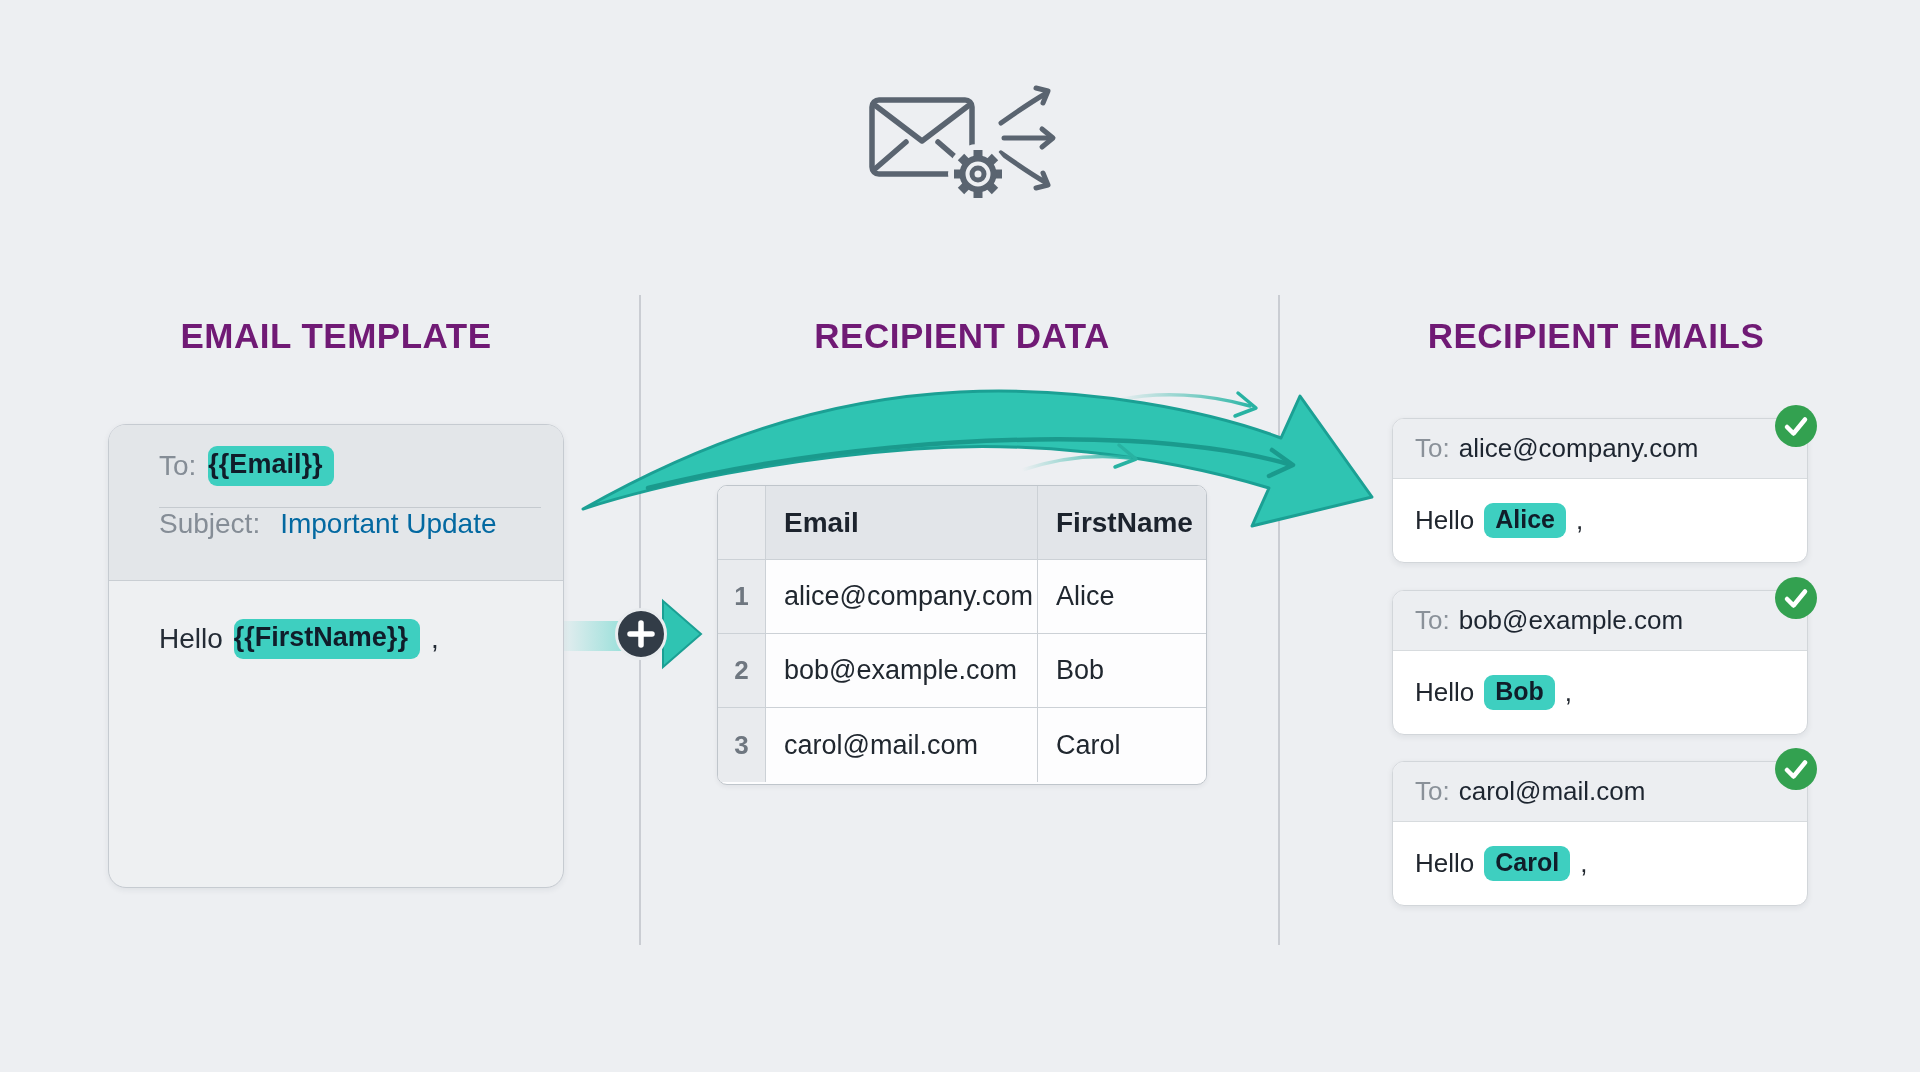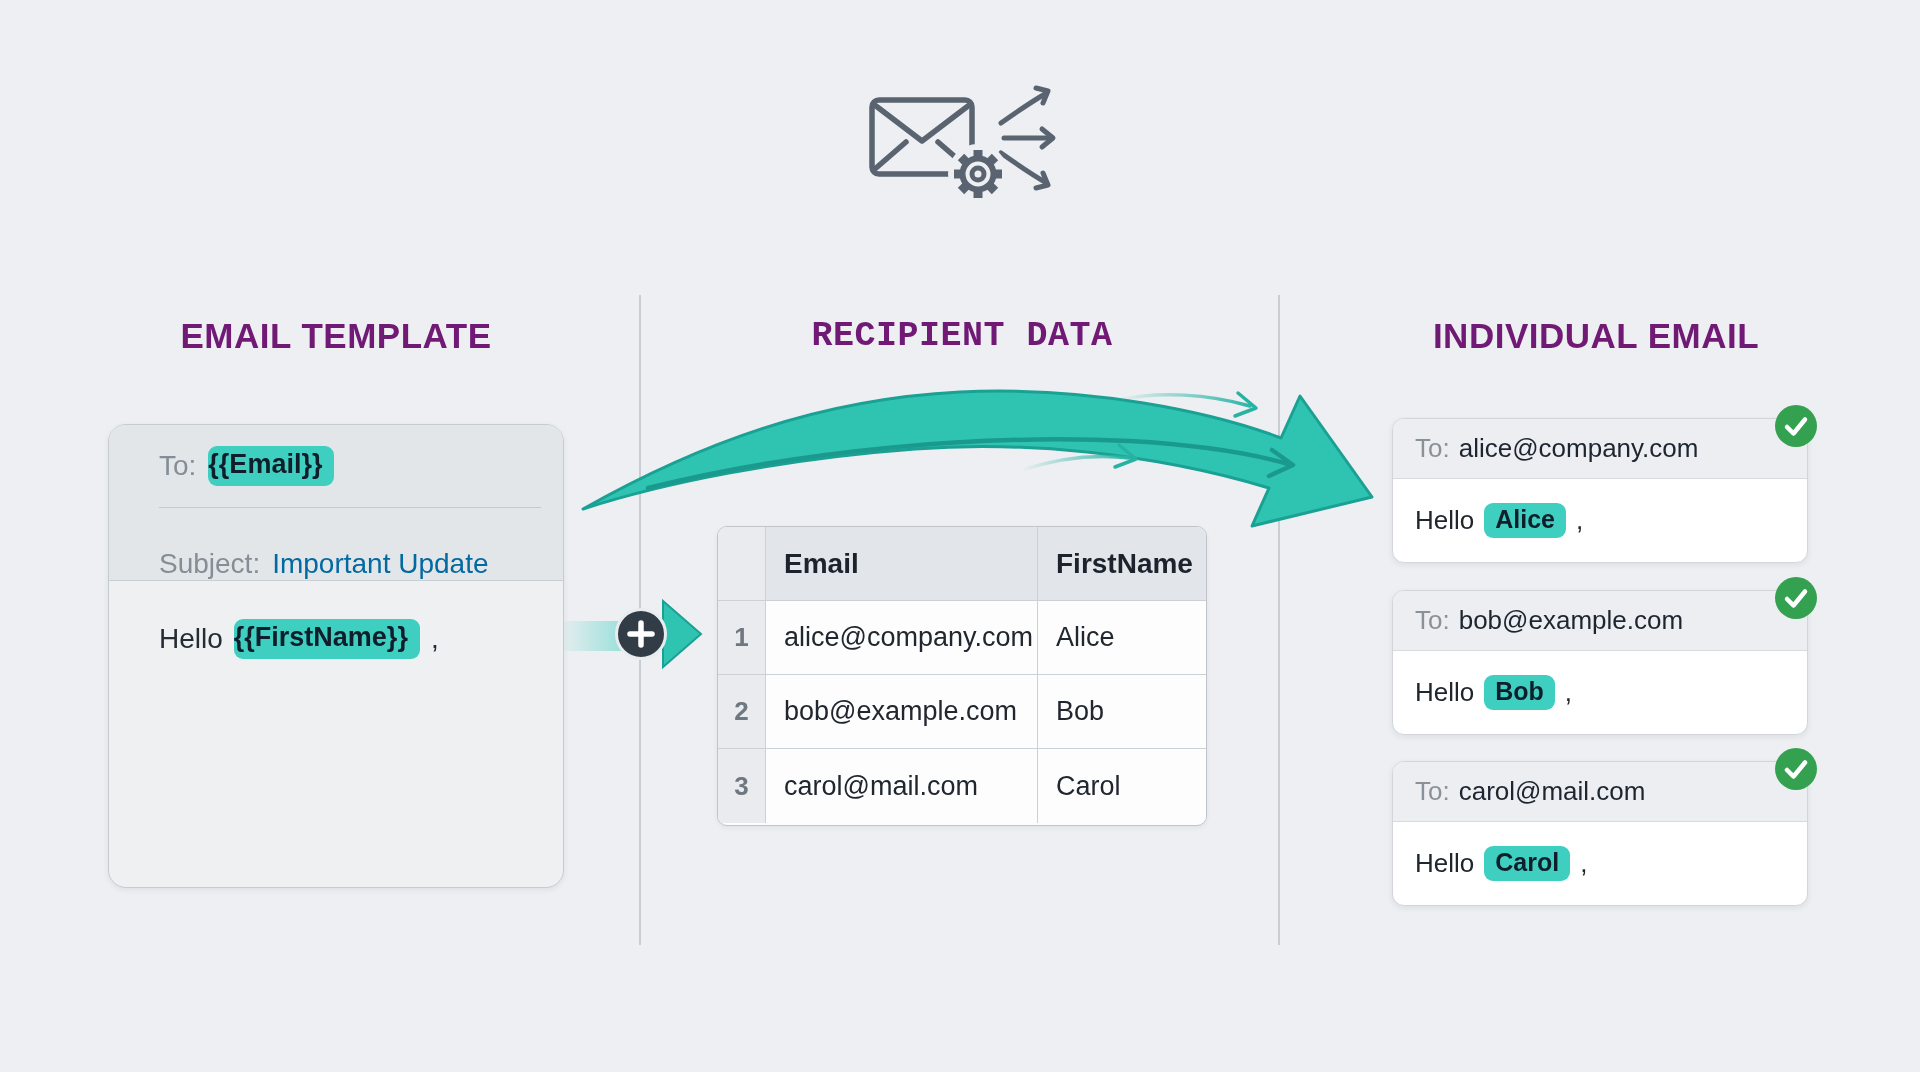--- a/index.html
+++ b/index.html
@@ -15,21 +15,21 @@
   .col-heading {
     position: absolute;
     top: 316px;
     text-align: center;
     font-size: 35px;
     font-weight: 800;
     letter-spacing: 0.5px;
     color: #701a75;
   }
   .h-template   { left: 108px;  width: 456px; }
-  .h-recipients { left: 717px;  width: 490px; font-family: Liberation Mono, monospace; }
+  .h-recipients { left: 717px;  width: 490px; }
   .h-individual { left: 1384px; width: 424px; }
 
   
   .v-divider {
     position: absolute;
     top: 295px;
     width: 2px;
     height: 650px;
     background: #bdc2c8;
     opacity: 0.75;
@@ -70,21 +70,21 @@
     box-sizing: border-box;
     padding-left: 50px;
   }
   .tpl-to-row {
     display: flex; align-items: center; gap: 12px;
     height: 82px;
     border-bottom: 1px solid #c5cacf;
     margin-right: 22px;
   }
   .tpl-subject-row {
-    display: flex; align-items: flex-end; gap: 12px;
+    display: flex; align-items: flex-start; gap: 20px;
     height: 72px;
   }
   .field-label { color: #858d96; font-size: 28px; }
   .field-value { color: #0369a1; font-size: 28px; }
   .chip {
     background: #3ecfc0;
     color: #101d2a;
     font-weight: 700;
     font-size: 27px;
     padding: 4px 12px 6px 0;
@@ -109,21 +109,20 @@
     border: 1.5px solid #bfc5cb;
     border-radius: 10px;
     overflow: hidden;
     background: #fdfdfe;
     box-shadow: 0 2px 5px rgba(30,40,55,0.06);
     z-index: 10;
     display: grid;
     grid-template-columns: 48px 272px 1fr;
     grid-auto-rows: 74px;
     box-sizing: border-box;
-    margin-top: 41px;
   }
   .cell {
     display: flex; align-items: center;
     border-right: 1px solid #ccd1d6;
     border-bottom: 1px solid #ccd1d6;
     box-sizing: border-box;
     padding-left: 18px;
     font-size: 27px;
     color: #20272f;
     background: #fdfdfe;
@@ -210,21 +209,21 @@
         <line x1="111.4" y1="106.6" x2="105" y2="113"></line>
         <line x1="132.6" y1="85.4" x2="139" y2="79"></line>
       </g>
       <circle cx="122" cy="96" r="15.5" fill="#edeff2" stroke="#5a6470" stroke-width="6"></circle>
       <circle cx="122" cy="96" r="6" fill="none" stroke="#5a6470" stroke-width="5"></circle>
     </g>
   </svg>
 
   <div class="col-heading h-template">EMAIL TEMPLATE</div>
   <div class="col-heading h-recipients">RECIPIENT DATA</div>
-  <div class="col-heading h-individual">INDIVIDUAL EMAIL</div>
+  <div class="col-heading h-individual">RECIPIENT EMAILS</div>
 
   <div class="v-divider div-1"></div>
   <div class="v-divider div-2"></div>
 
   <svg class="overlay" viewBox="0 0 1920 1072">
     <defs>
       <linearGradient id="fadeA" gradientUnits="userSpaceOnUse" x1="1118" y1="400" x2="1252" y2="407">
         <stop offset="0" stop-color="#2ab5a5" stop-opacity="0"></stop>
         <stop offset="1" stop-color="#2ab5a5" stop-opacity="1"></stop>
       </linearGradient>

